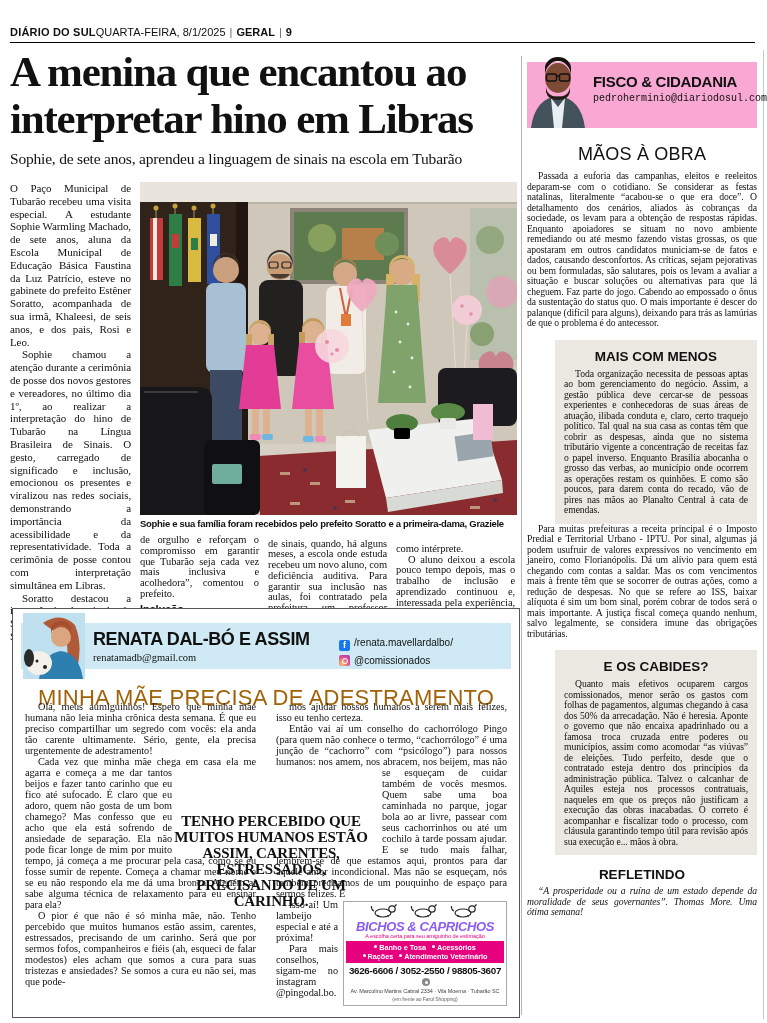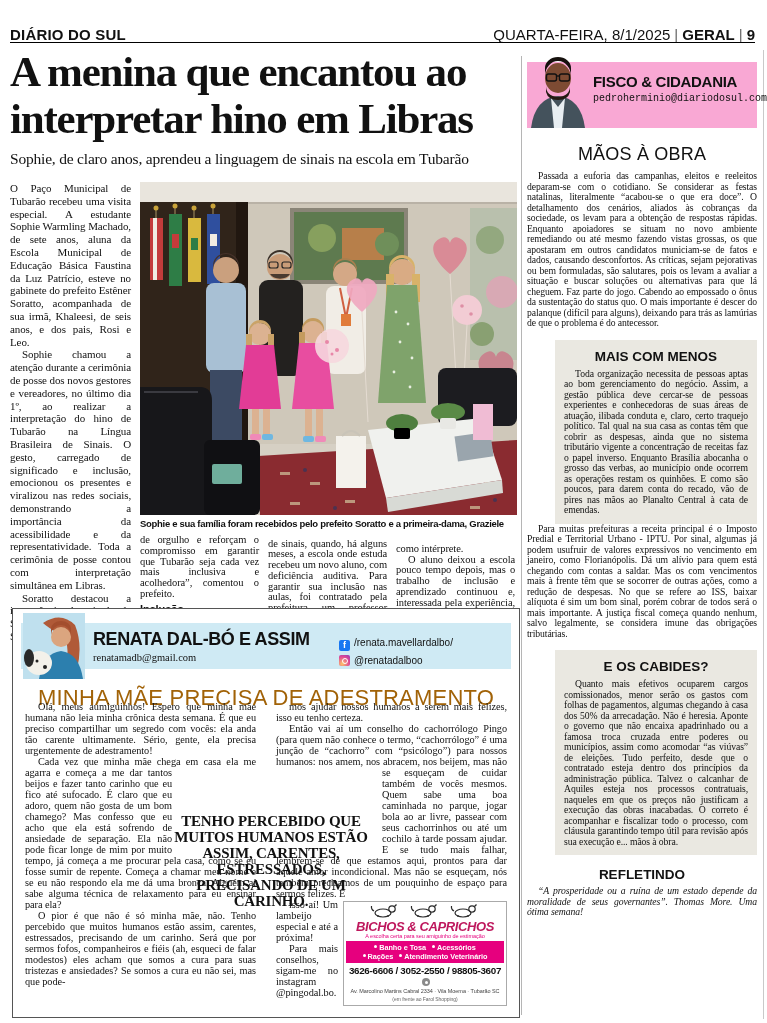--- a/index.html
+++ b/index.html
@@ -1,20 +1,20 @@
 <!DOCTYPE html>
 <html><head>
 <meta charset="utf-8">
 <style>
   html,body{margin:0;padding:0;background:#e9e9e9;}
   .page{position:relative;width:767px;height:1023px;background:#fff;margin:0 auto;overflow:hidden;
         font-family:"Liberation Serif",serif;color:#111;}
   
-  .masthead{position:absolute;top:26px;left:10px;right:12px;display:flex;justify-content:space-between;
-            font-family:"Liberation Sans",sans-serif;font-size:15px;}
+  .masthead{position:absolute;top:26px;left:10px;right:12px;display:flex;justify-content:flex-start;
+            font-family:"Liberation Sans",sans-serif;font-size:11px;}
   .mast-left{font-weight:bold;letter-spacing:.2px;}
   .mast-right span{vertical-align:top;}
   .sep{color:#666;margin:0 4px;}
   .sep::before{content:"|";}
   .bold{font-weight:bold;}
   .mast-rule{position:absolute;top:42px;left:10px;right:12px;border-top:1.6px solid #000;}
   .edge-rule{position:absolute;top:50px;bottom:4px;right:3px;border-left:1px solid #c9c9c9;}
   .col-divider{position:absolute;top:56px;bottom:8px;left:521px;border-left:1px solid #b5b5b5;}
   
   .headline{position:absolute;top:48px;left:10px;width:512px;font-weight:bold;
@@ -67,21 +67,21 @@
             font-size:10.3px;line-height:11px;text-align:justify;letter-spacing:-.05px;}
   .ren-col{width:236px;}
   .ren-col p{margin:0;text-indent:13px;}
   .qsp-r{float:right;width:84px;height:78px;}
   .qsp-l{float:left;width:106px;height:78px;}
   .pull-quote{position:absolute;left:158px;top:204px;width:200px;text-align:center;
               font-weight:bold;font-size:15px;line-height:16px;letter-spacing:-.2px;}
   
   .ad{float:right;width:158px;margin:2px 0 0 5px;border:1px solid #aaa;background:#fff;
       text-align:center;font-family:"Liberation Sans",sans-serif;padding:2px 2px 3px;}
-  .ad-name{color:#be185d;font-weight:bold;font-style:italic;font-size:13px;letter-spacing:-.4px;line-height:13px;}
+  .ad-name{color:#8b5cf6;font-weight:bold;font-style:italic;font-size:13px;letter-spacing:-.4px;line-height:13px;}
   .ad-tagline{color:#e6007e;font-size:5.5px;line-height:6px;}
   .ad-bar{background:#e6007e;color:#fff;font-weight:bold;font-size:7.3px;line-height:9px;
           margin-top:2px;padding:2px 1px;}
   .svc{white-space:nowrap;margin:0 3px;}
   .svc::before{content:"";display:inline-block;width:3px;height:3px;background:#fff;border-radius:50%;
                margin-right:2px;vertical-align:2px;}
   .ad-phones{font-weight:bold;font-size:9.8px;letter-spacing:-.3px;margin-top:2px;color:#111;}
   .wa{display:inline-block;width:8px;height:8px;border-radius:50%;background:#8a8a8a;vertical-align:-1px;
       margin-left:2px;position:relative;}
   .wa::before{content:"";position:absolute;left:2.5px;top:2.5px;width:3px;height:3px;background:#fff;border-radius:50%;}
@@ -100,21 +100,21 @@
     </div>
   </div>
   <div class="mast-rule"></div>
   <div class="edge-rule"></div>
   <div class="col-divider"></div>
 
   <div class="headline">
     <div>A menina que encantou ao</div>
     <div>interpretar hino em Libras</div>
   </div>
-  <div class="subhead">Sophie, de claro anos, aprendeu a linguagem de sinais na escola em Tubarão</div>
+  <div class="subhead">Sophie, de sete anos, aprendeu a linguagem de sinais na escola em Tubarão</div>
 
   <div class="article">
     <div class="acol1">
       <p class="noind">O Paço Municipal de Tubarão recebeu uma visita especial. A estudante Sophie Warmling Machado, de sete anos, aluna da Escola Municipal de Educação Básica Faustina da Luz Patrício, esteve no gabinete do prefeito Estêner Soratto, acompanhada de sua irmã, Khaleesi, de seis anos, e dos pais, Rosi e Leo.</p>
       <p>Sophie chamou a atenção durante a cerimônia de posse dos novos gestores e vereadores, no último dia 1º, ao realizar a interpretação do hino de Tubarão na Língua Brasileira de Sinais. O gesto, carregado de significado e inclusão, emocionou os presentes e viralizou nas redes sociais, demonstrando a importância da acessibilidade e da representatividade. Toda a cerimônia de posse contou com interpretação simultânea em Libras.</p>
       <p>Soratto destacou a importância da atitude de Sophie. “Gestos como o da Sophie nos enchem</p>
     </div>
     <div class="photo-wrap">
       <svg width="377" height="333" viewBox="0 0 377 333">
         <rect width="377" height="333" fill="#cfc8ba"></rect>
@@ -315,21 +315,21 @@
       <ellipse cx="6" cy="45" rx="5" ry="9" fill="#2a2a2a"></ellipse>
       <circle cx="14" cy="48" r="1.5" fill="#222"></circle>
       <circle cx="22" cy="54" r="2" fill="#222"></circle>
     </svg>
     <div class="ren-meta">
       <div class="ren-title">RENATA DAL-BÓ E ASSIM</div>
       <div class="ren-email">renatamadb@gmail.com</div>
     </div>
     <div class="ren-social">
       <div class="row"><span class="icon-fb"></span><span>/renata.mavellardalbo/</span></div>
-      <div class="row"><span class="icon-ig"></span><span>@renatadalboo</span></div>
+      <div class="row"><span class="icon-ig"></span><span>@comissionados</span></div>
     </div>
 
     <div class="chron-title">MINHA MÃE PRECISA DE ADESTRAMENTO</div>
 
     <div class="ren-cols">
       <div class="ren-col">
         <p>Olá, meus aumiguinhos! Espero que minha mãe humana não leia minha crônica desta semana. É que eu preciso compartilhar um segredo com vocês: ela anda tão carente ultimamente. Sério, gente, ela precisa urgentemente de adestramento!</p>
         <p><span>Cada vez que minha mãe chega em casa ela me agarra</span>
           <span class="qsp-r"></span>
           <span>e começa a me dar tantos beijos e fazer tanto carinho que eu fico até sufocado. É claro que eu adoro, quem não gosta de um bom chamego? Mas confesso que eu acho que ela está sofrendo de ansiedade de separação. Ela não pode ficar longe de mim por muito tempo, já começa a me procurar pela casa, como se eu fosse sumir de repente. Começa a chamar meu nome e se eu não respondo ela me dá uma bronca. Alguém aí sabe alguma técnica de relaxamento para eu ensinar para ela?</span></p>

